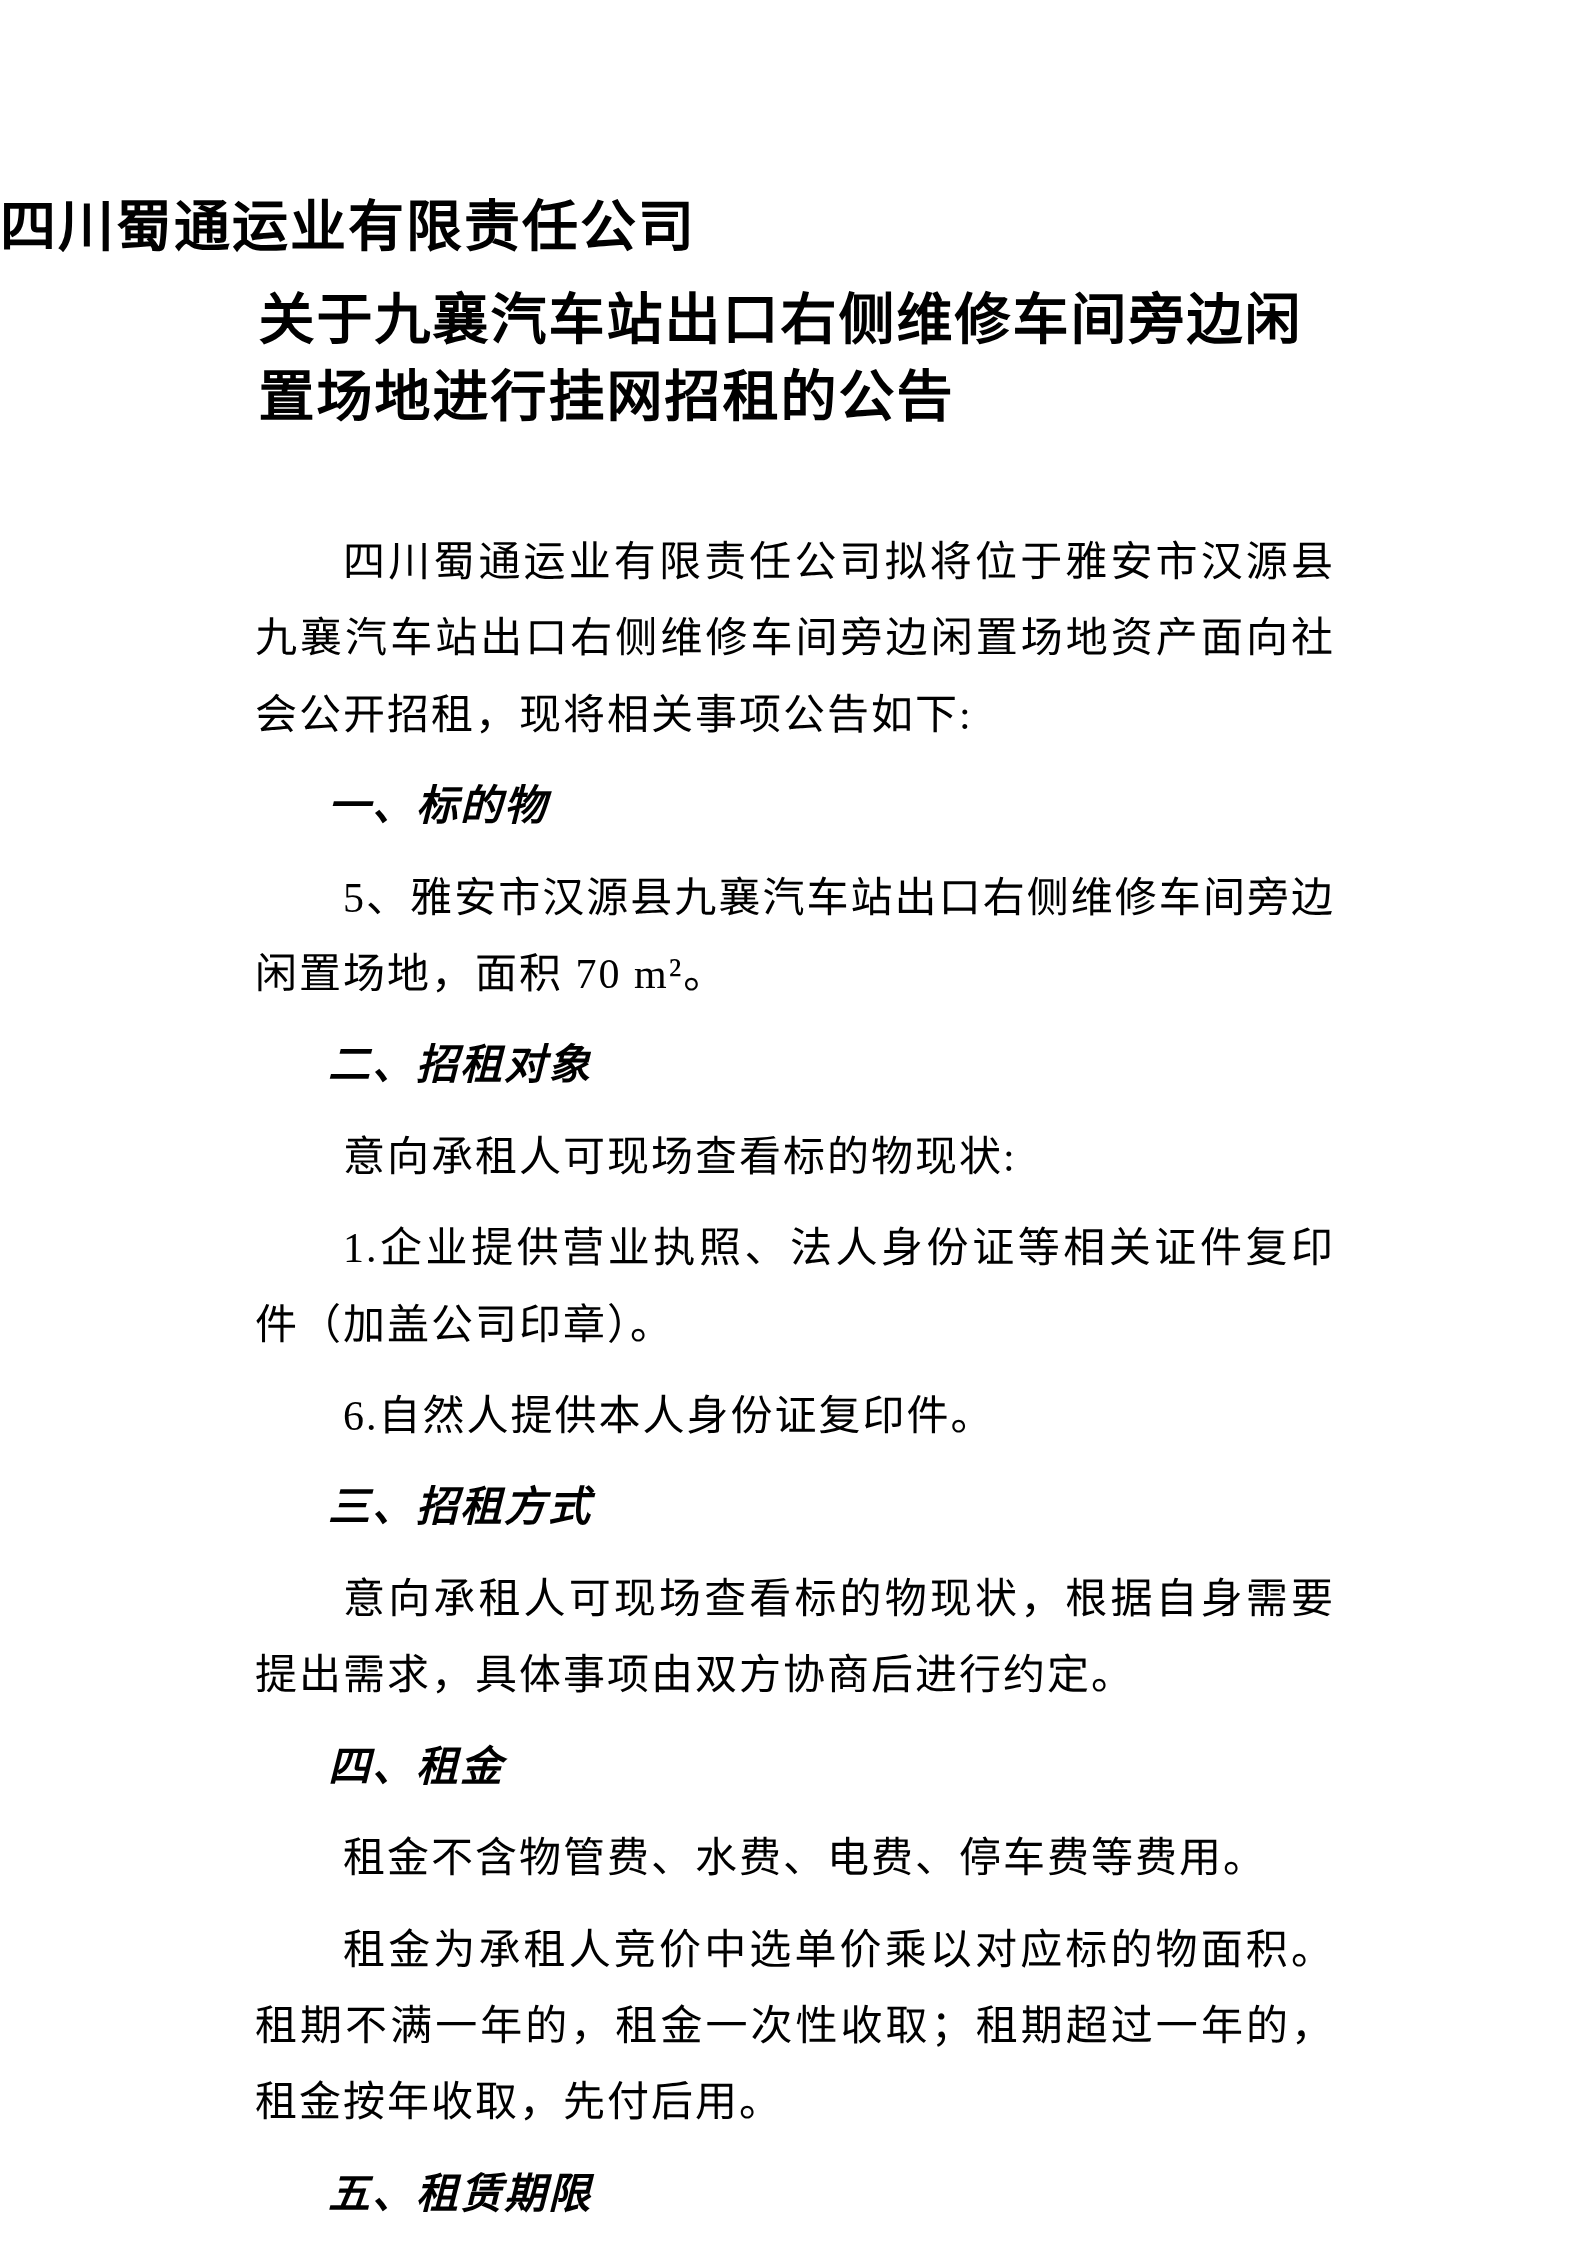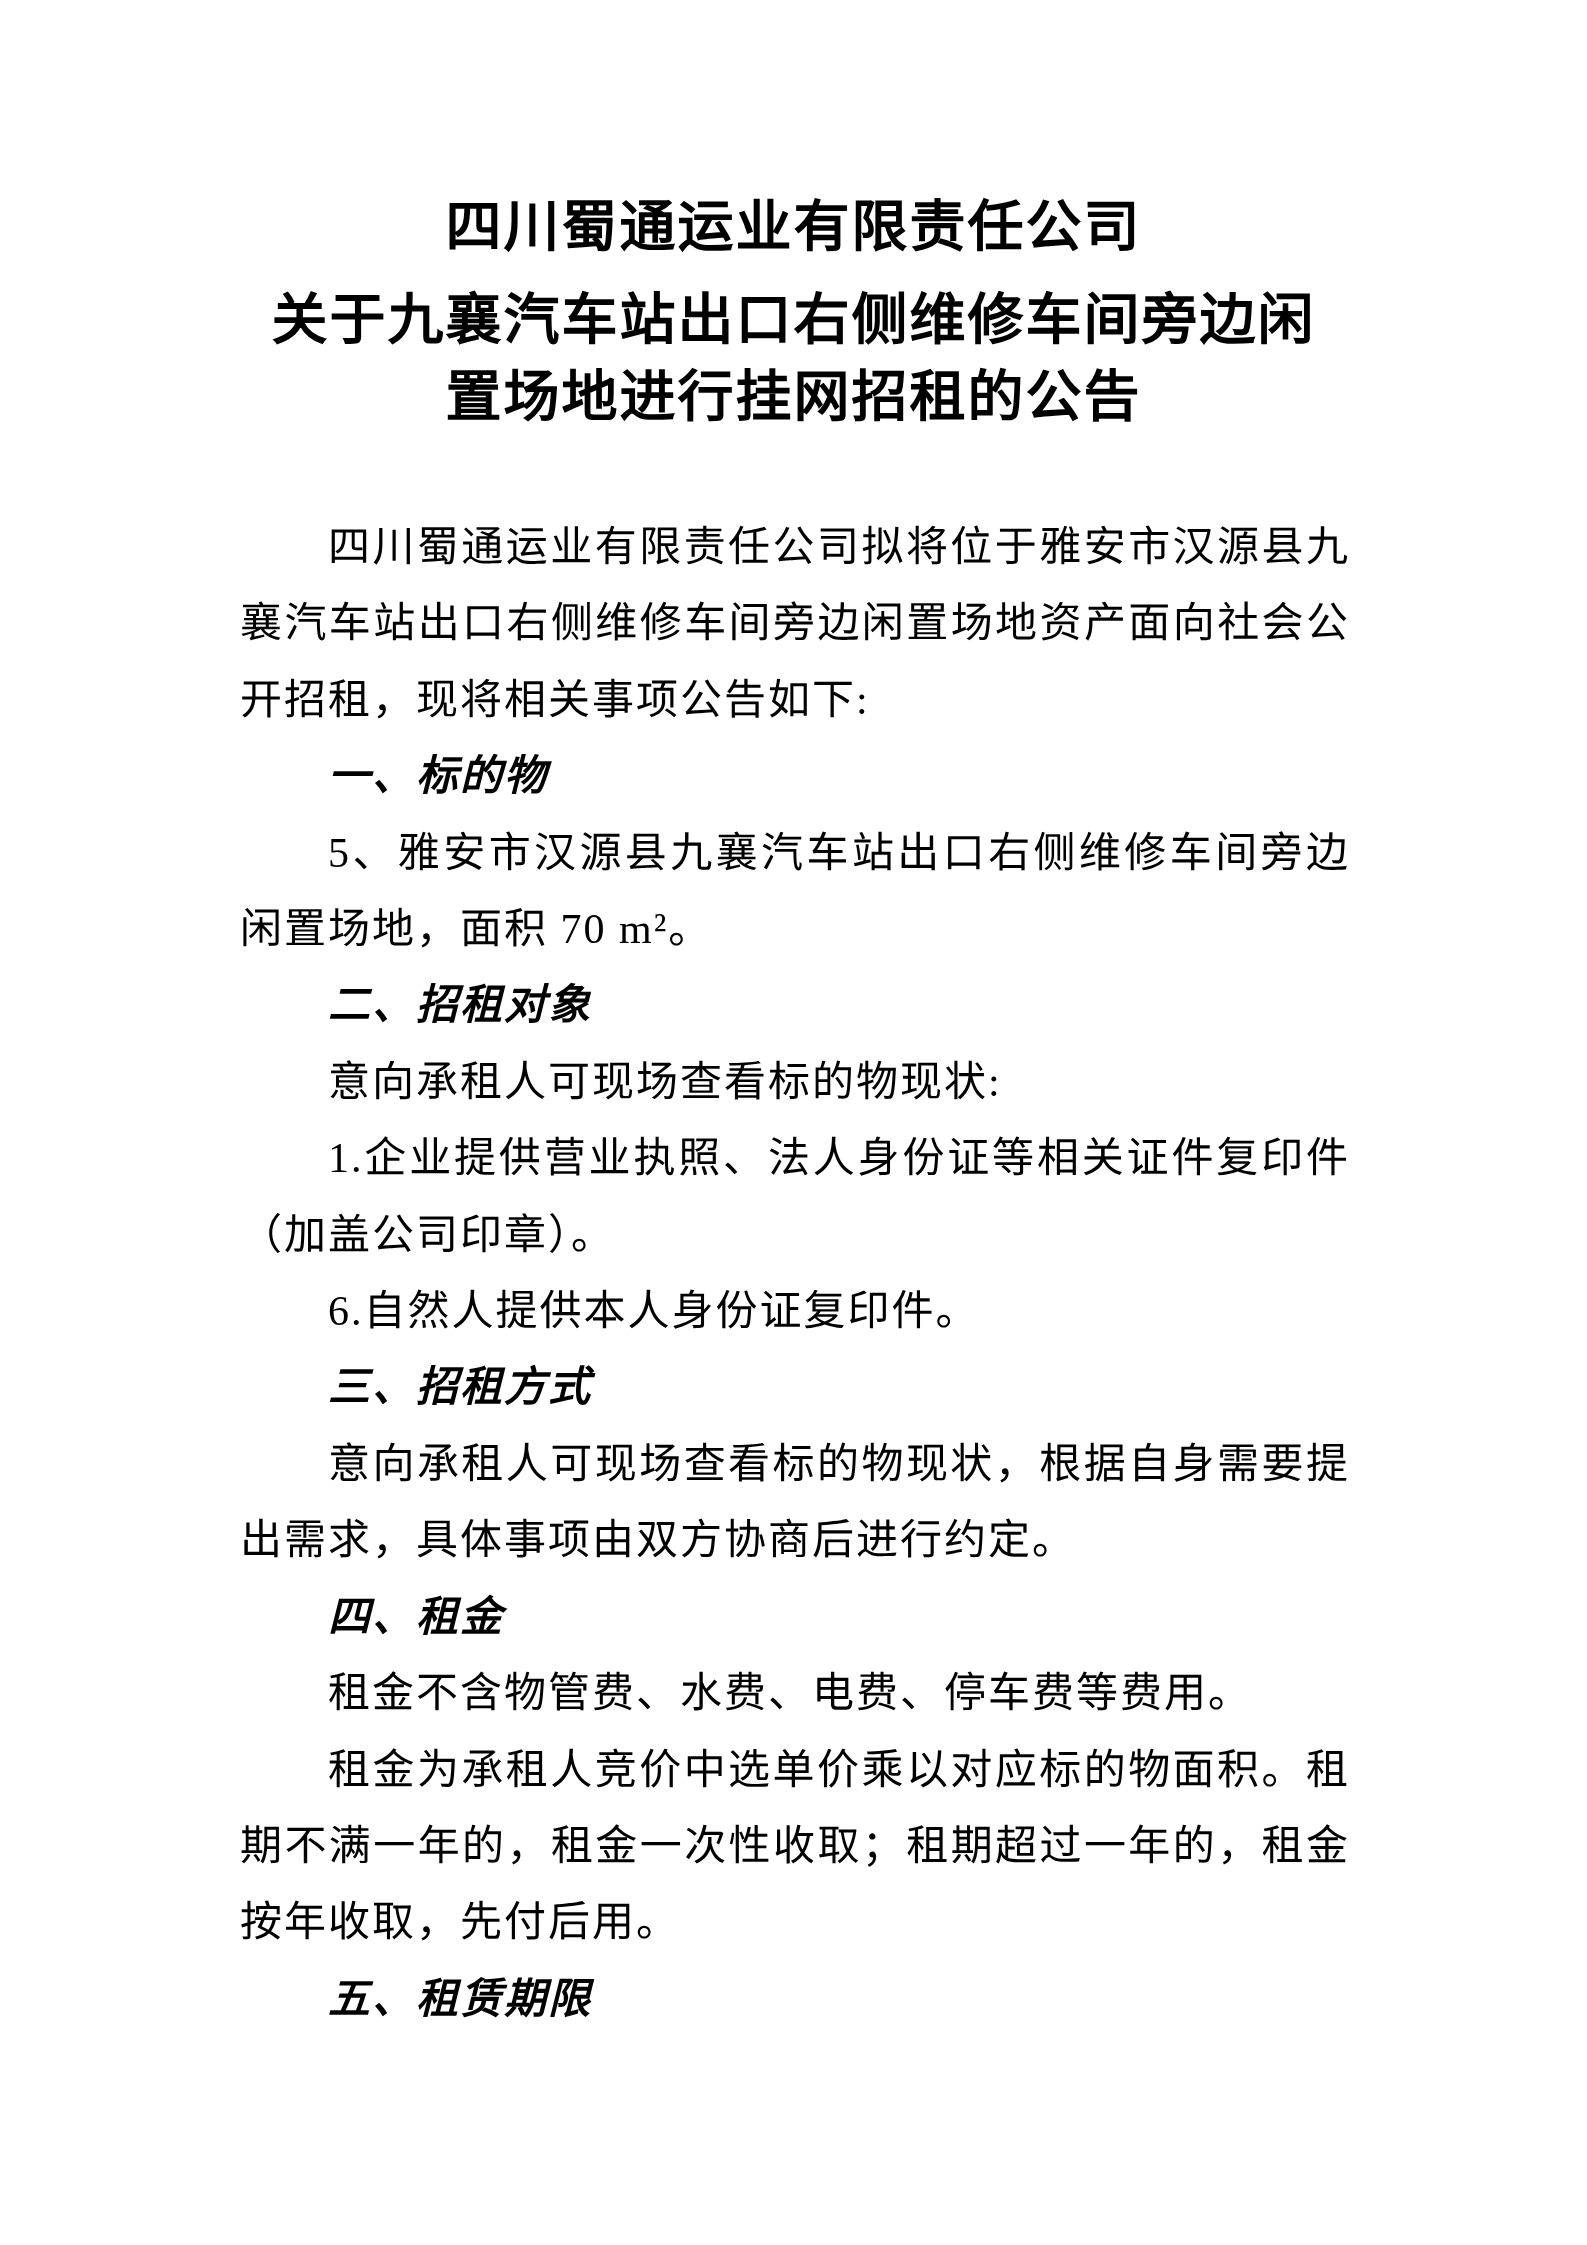--- a/index.html
+++ b/index.html
@@ -14,21 +14,20 @@
     background: #ffffff;
     color: #000000;
     overflow: hidden;
     font-family: "Liberation Serif", "DejaVu Serif", serif;
   }
   .title {
     position: absolute;
     top: 189px;
     left: 0;
     width: 100%;
-    text-align: center;
     font-weight: 700;
     font-size: 56px;
     line-height: 77px;
     letter-spacing: 2px;
     font-family: "Liberation Serif", "DejaVu Serif", serif;
   }
   .title-line1 {
     width: 100%;
   }
   .title-rest {
@@ -40,21 +39,21 @@
     left: 240px;
     top: 509px;
     width: 1110px;
     font-size: 42px;
     line-height: 76.4px;
     letter-spacing: 2px;
     text-align: justify;
     text-justify: inter-ideograph;
   }
   .body-block p.paragraph {
-    margin: 0;
+    margin: 15px;
     text-indent: 88px;
     font-size: 42px;
     line-height: 76.4px;
     font-family: "Liberation Serif", "DejaVu Serif", serif;
   }
   .body-block h2.heading {
     margin: 0;
     text-indent: 88px;
     font-size: 42px;
     line-height: 76.4px;

